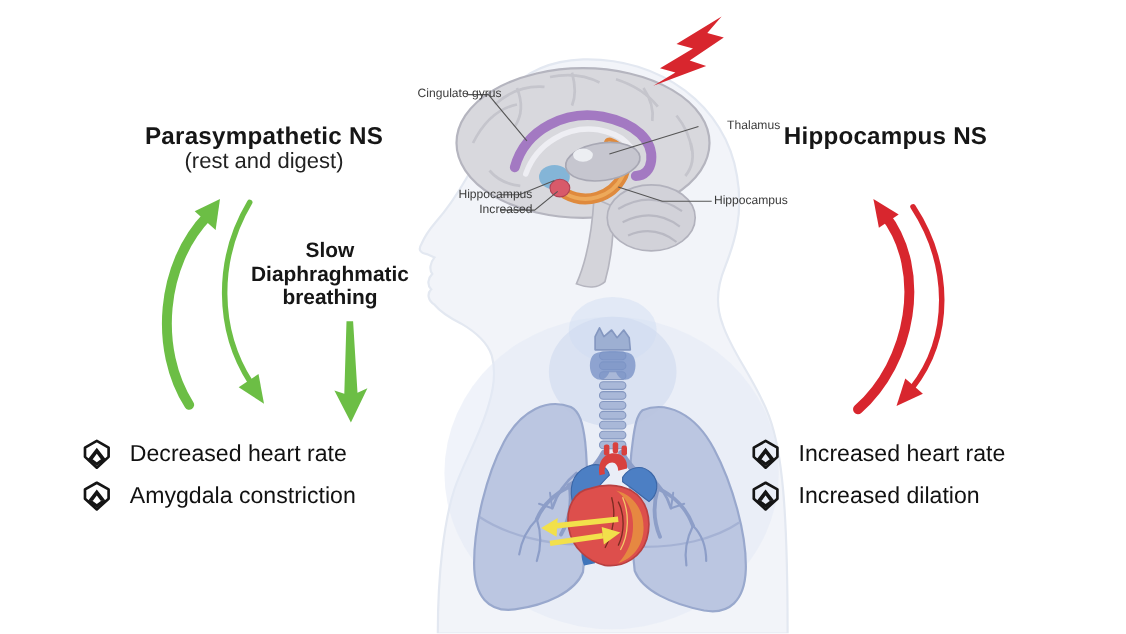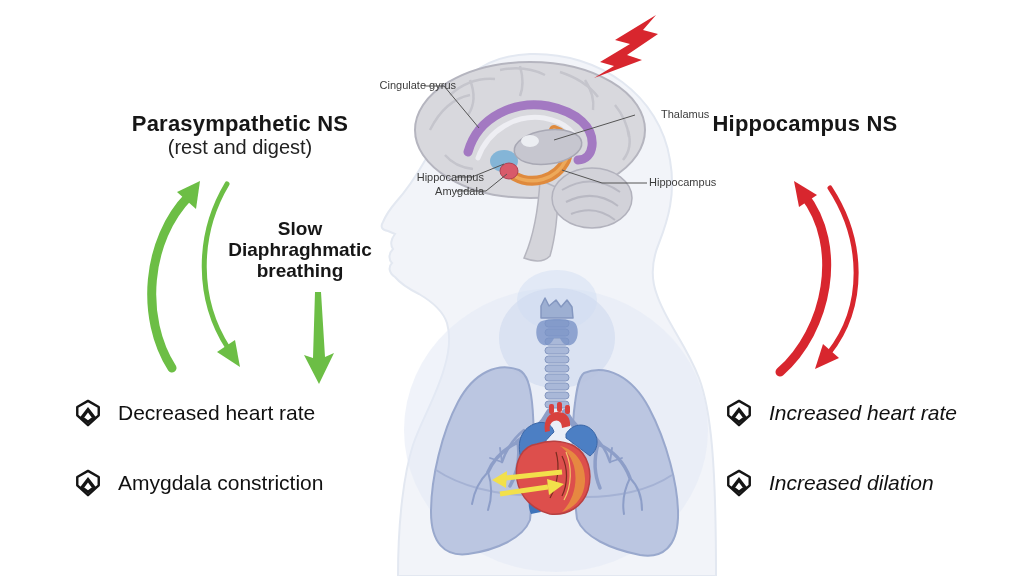--- a/index.html
+++ b/index.html
@@ -8,21 +8,21 @@
     background:#ffffff;font-family:"Liberation Sans","DejaVu Sans",sans-serif;
     color:#1c1c1c;
   }
   .art{position:absolute;left:0;top:0;}
   .abs{position:absolute;}
   .title-block{width:310px;text-align:center;}
   .title{font-size:22px;font-weight:700;line-height:25px;letter-spacing:.2px;color:#161616;}
   .subtitle{font-size:20px;font-weight:400;line-height:23px;color:#222;}
   .note{width:240px;text-align:center;font-size:19px;font-weight:700;line-height:21px;color:#161616;}
   .note span{display:block;}
-  .list{display:flex;flex-direction:column;gap:32px;}
+  .list{display:flex;flex-direction:column;}
   .list-row{display:flex;align-items:center;margin-bottom:9px;}
   .badge{width:30px;height:28px;flex:0 0 30px;margin-right:15px;}
   .item-label{font-size:21px;line-height:29px;color:#111;white-space:nowrap;}
   .brain-label{font-size:11px;line-height:13px;color:#3c3c3c;white-space:nowrap;}
   .ra{text-align:right;margin-left:32px;}
   .green-stroke{stroke:var(--green,#6cbe45);}
   .green-fill{fill:var(--green,#6cbe45);}
   .red-stroke{stroke:var(--red,#d8262e);}
   .red-fill{fill:var(--red,#d8262e);}
   .yellow-stroke{stroke:var(--yellow,#f2e04b);}
@@ -223,21 +223,21 @@
         <path d="M6.5 19 L16 26.5 L25.5 19 L21 19 L16 22.8 L11 19 Z" fill="#151515"></path>
       </svg>
       <span class="item-label">Amygdala constriction</span>
     </div>
   </div>
 
   <div class="abs title-block" style="left:650px;top:111px;">
     <div class="title">Hippocampus NS</div>
   </div>
 
-  <div class="abs list" style="left:724px;top:398px;font-style:italic;">
+  <div class="abs list" style="left:681px;top:398px;">
     <div class="list-row">
       <svg class="badge" viewBox="0 0 32 30">
         <path d="M16 2 L27.5 8.5 L27.5 17.5 L16 28 L4.5 17.5 L4.5 8.5 Z" fill="none" stroke="#151515" stroke-width="2.6" stroke-linejoin="round"></path>
         <path d="M7.5 19.5 L16 8.5 L24.5 19.5 L19.8 19.5 L16 14.5 L12.2 19.5 Z" fill="#151515"></path>
         <path d="M6.5 19 L16 26.5 L25.5 19 L21 19 L16 22.8 L11 19 Z" fill="#151515"></path>
       </svg>
       <span class="item-label">Increased heart rate</span>
     </div>
     <div class="list-row">
       <svg class="badge" viewBox="0 0 32 30">
@@ -245,16 +245,16 @@
         <path d="M7.5 19.5 L16 8.5 L24.5 19.5 L19.8 19.5 L16 14.5 L12.2 19.5 Z" fill="#151515"></path>
         <path d="M6.5 19 L16 26.5 L25.5 19 L21 19 L16 22.8 L11 19 Z" fill="#151515"></path>
       </svg>
       <span class="item-label">Increased dilation</span>
     </div>
   </div>
 
   <div class="abs brain-label ra" style="left:344px;top:79px;width:80px;">Cingulate gyrus</div>
   <div class="abs brain-label" style="left:661px;top:108px;">Thalamus</div>
   <div class="abs brain-label ra" style="left:378px;top:171px;width:74px;">Hippocampus</div>
-  <div class="abs brain-label ra" style="left:400px;top:185px;width:52px;">Amygdala</div>
+  <div class="abs brain-label ra" style="left:400px;top:185px;width:52px;">Increased</div>
   <div class="abs brain-label" style="left:649px;top:176px;">Hippocampus</div>
 
 </div>
 
 </body></html>

